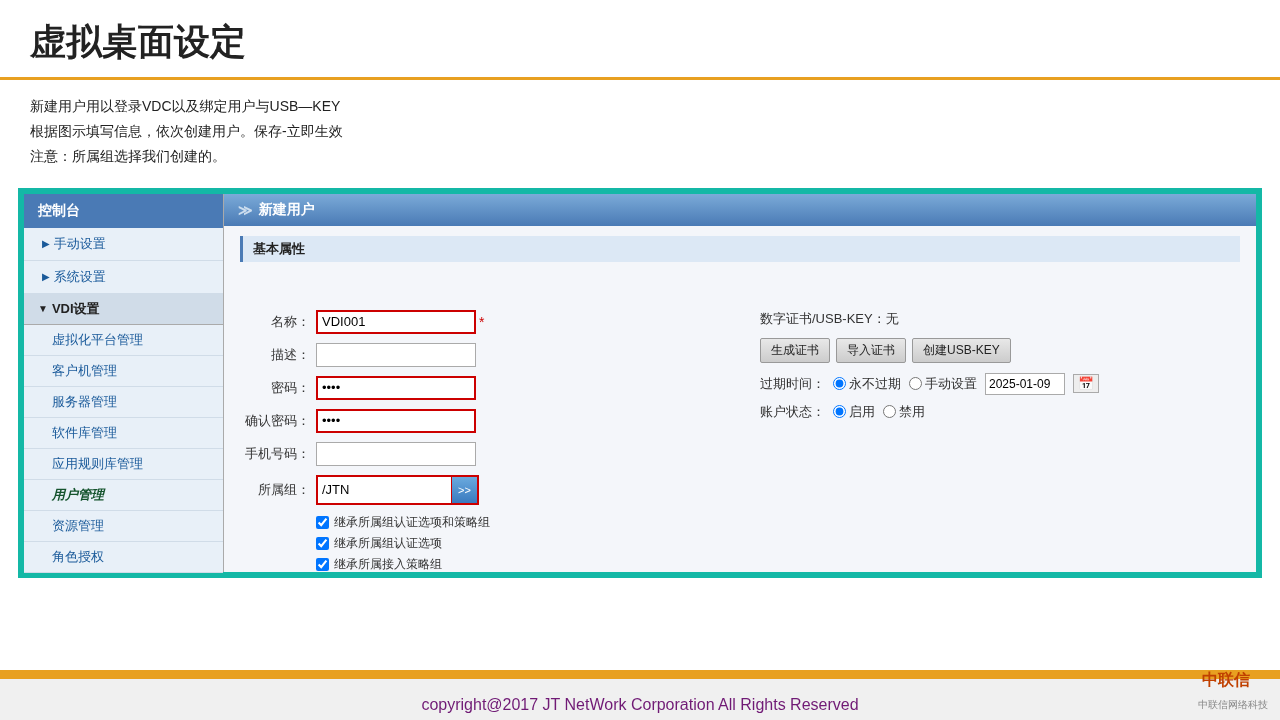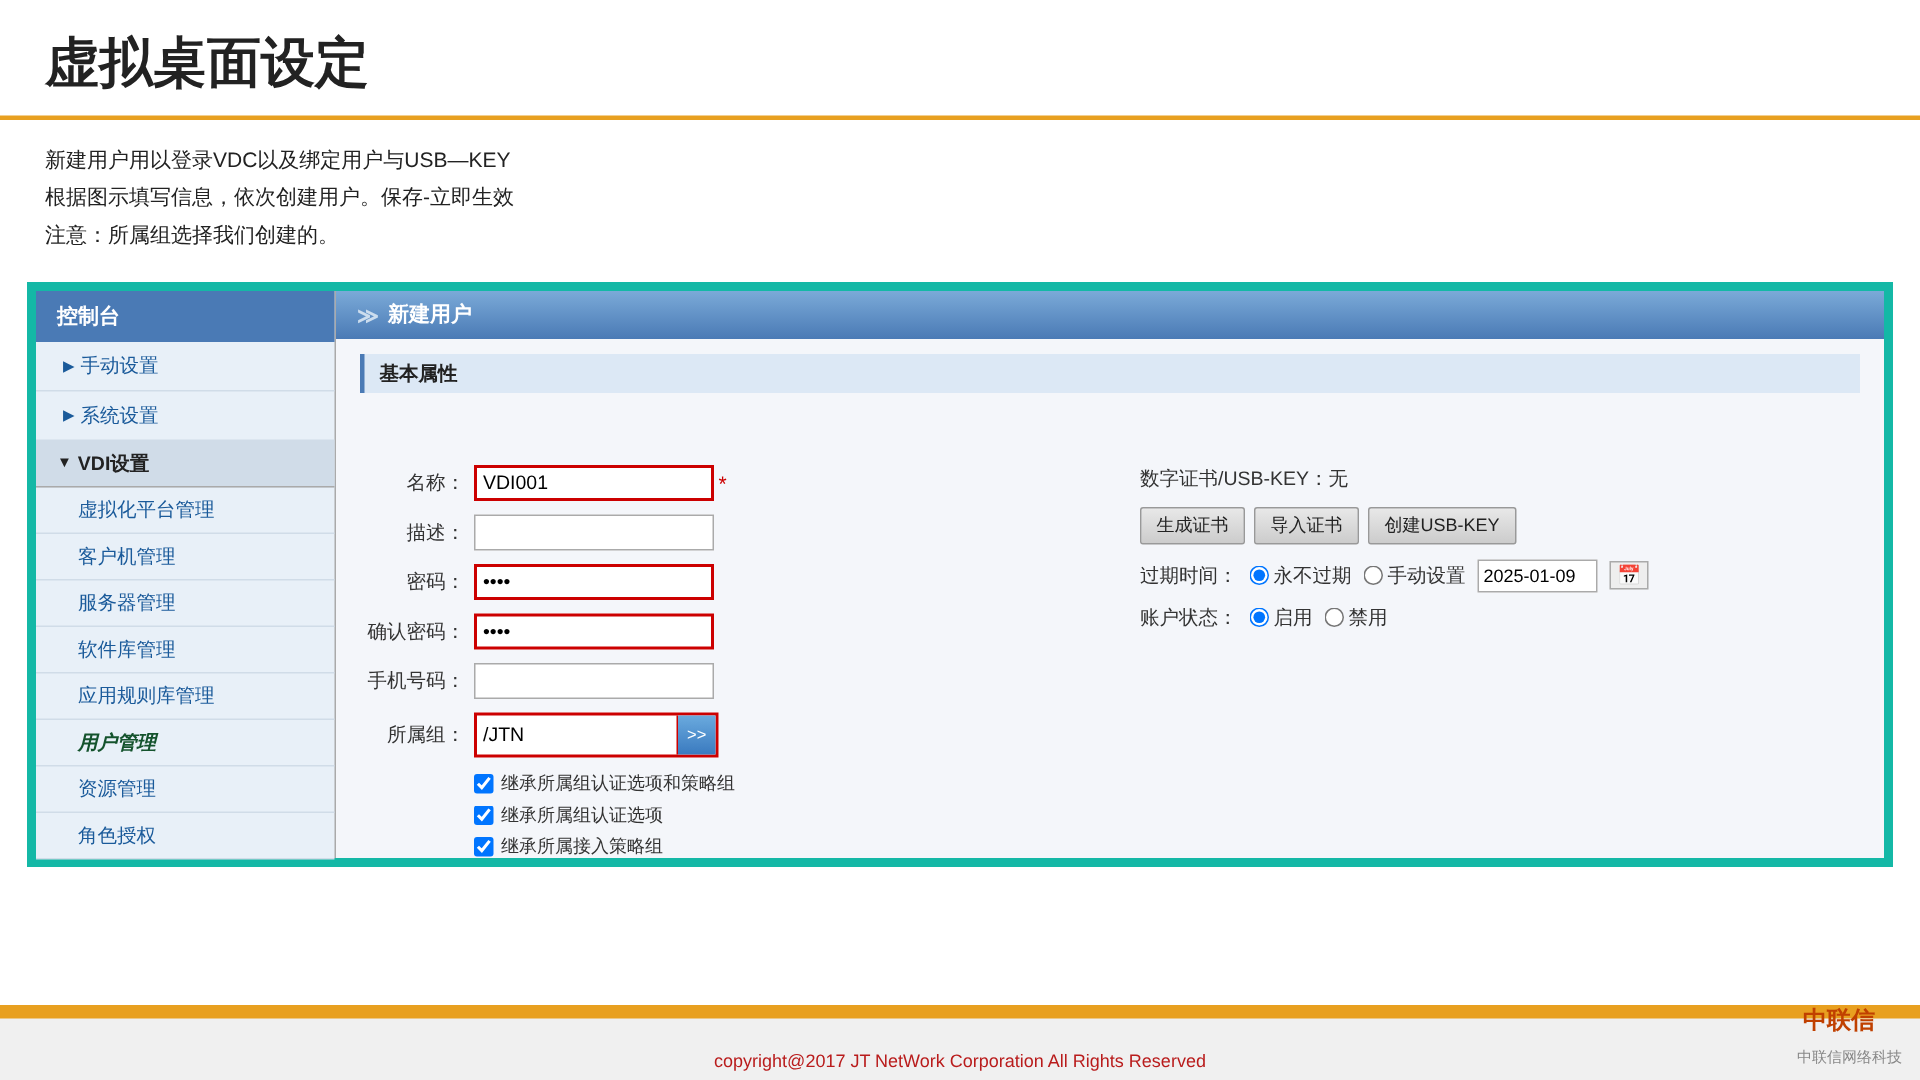--- a/index.html
+++ b/index.html
@@ -288,22 +288,22 @@
     .footer-logo-text {
       font-size: 16px;
       font-weight: bold;
       color: #c04000;
     }
     .footer-logo-sub {
       font-size: 10px;
       color: #4a7ab5;
     }
     .footer-copyright {
-      font-size: 12px;
-      color: #b91c1c;
+      font-size: 16px;
+      color: #701a75;
       text-align: center;
       position: absolute;
       bottom: 6px;
       left: 0;
       right: 0;
     }
     .footer-watermark {
       position: absolute;
       bottom: 8px;
       right: 12px;

